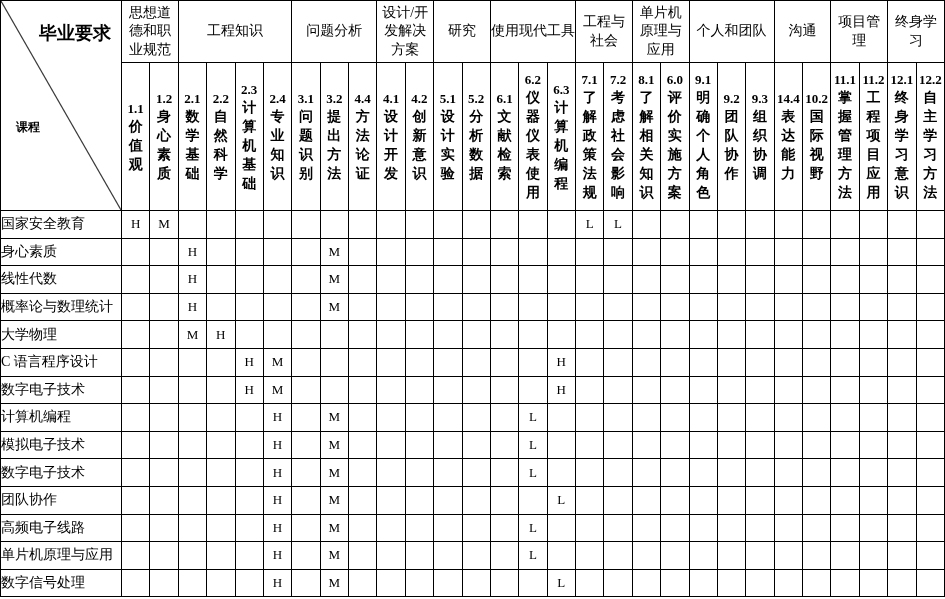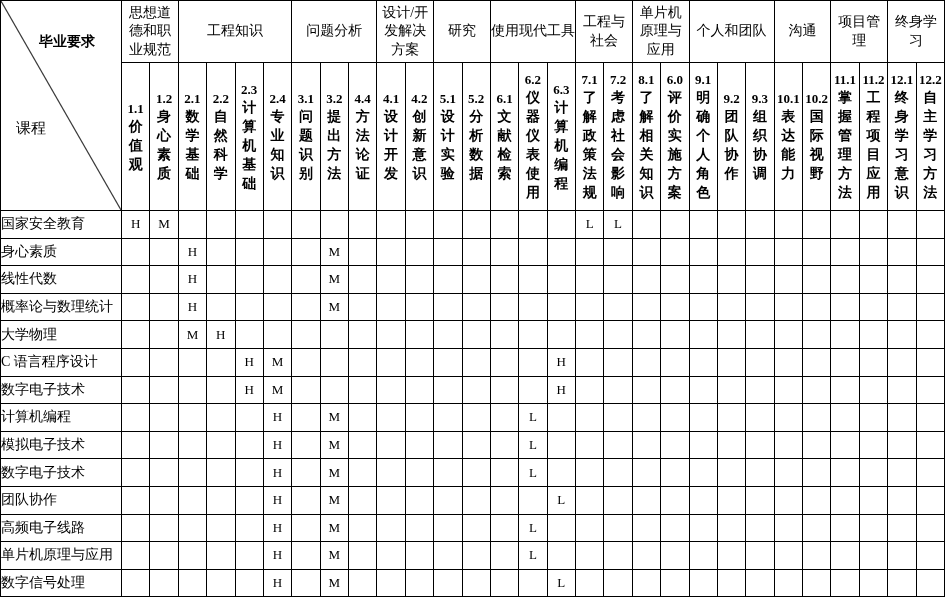--- a/index.html
+++ b/index.html
@@ -12,22 +12,22 @@
     width:945px;height:597px;background:#fff;
   }
   table.matrix th, table.matrix td{
     border:1px solid #000;padding:0;overflow:hidden;
     font-weight:normal;vertical-align:middle;
   }
   col.label-col{width:121px;}
   
   th.corner{position:relative;}
   .corner-svg{position:absolute;left:0;top:0;width:100%;height:100%;display:block;}
-  .corner-tr{position:absolute;top:32px;left:38px;font-size:14px;font-weight:bold;white-space:nowrap;}
-  .corner-bl{position:absolute;top:118px;left:15px;font-size:15px;font-weight:normal;white-space:nowrap;}
+  .corner-tr{position:absolute;top:20px;left:38px;font-size:18px;font-weight:bold;white-space:nowrap;}
+  .corner-bl{position:absolute;top:118px;left:15px;font-size:12px;font-weight:bold;white-space:nowrap;}
   
   tr.group-row{height:62px;}
   th.group-cell{
     font-size:14px;font-weight:bold;text-align:center;line-height:1.32;
     padding:1px 2px;word-break:break-all;
   }
   tr.sub-row{height:148px;}
   th.sub-cell{text-align:center;}
   .sub-num{font-size:13px;font-weight:bold;line-height:17px;text-align:center;}
   .sub-vert{
@@ -189,21 +189,21 @@
           </th>
           <th class="sub-cell">
             <div class="sub-num">9.2</div>
             <div class="sub-vert">团队协作</div>
           </th>
           <th class="sub-cell">
             <div class="sub-num">9.3</div>
             <div class="sub-vert">组织协调</div>
           </th>
           <th class="sub-cell">
-            <div class="sub-num">10.1</div>
+            <div class="sub-num">14.4</div>
             <div class="sub-vert">表达能力</div>
           </th>
           <th class="sub-cell">
             <div class="sub-num">10.2</div>
             <div class="sub-vert">国际视野</div>
           </th>
           <th class="sub-cell">
             <div class="sub-num">11.1</div>
             <div class="sub-vert">掌握管理方法</div>
           </th>

